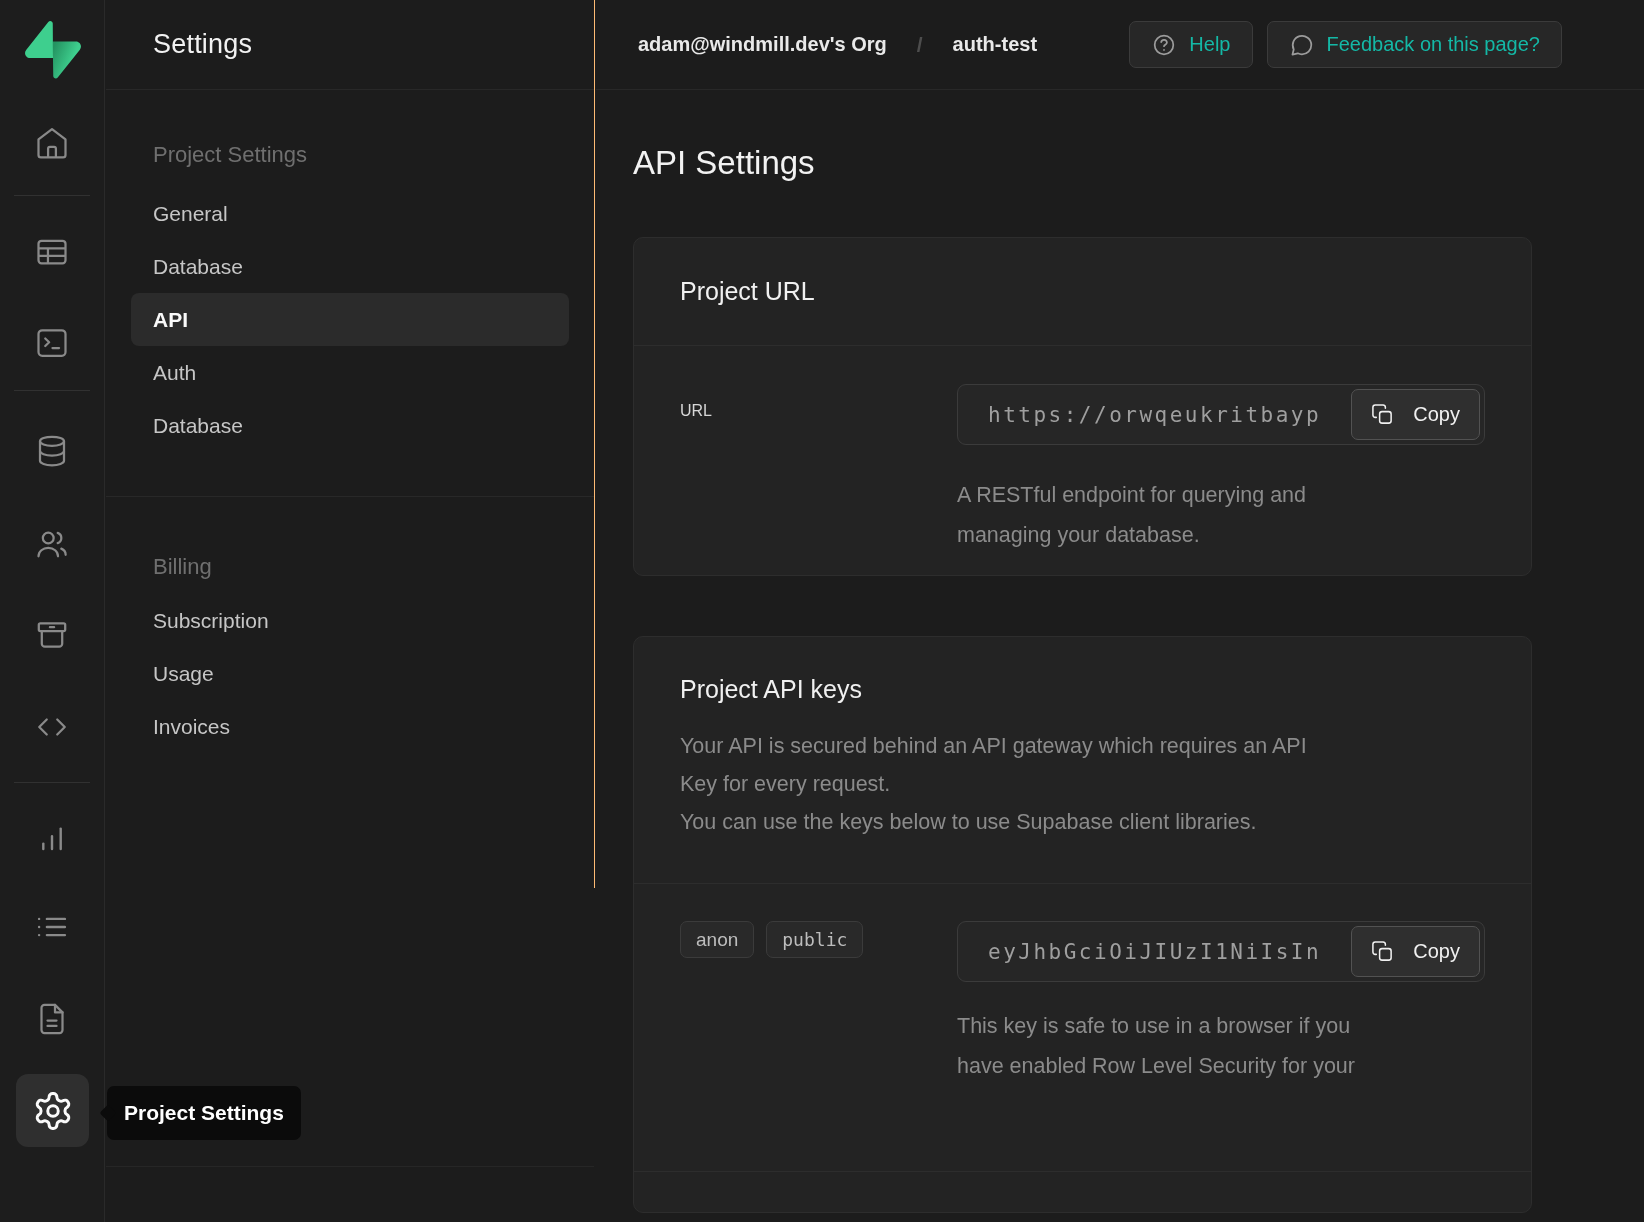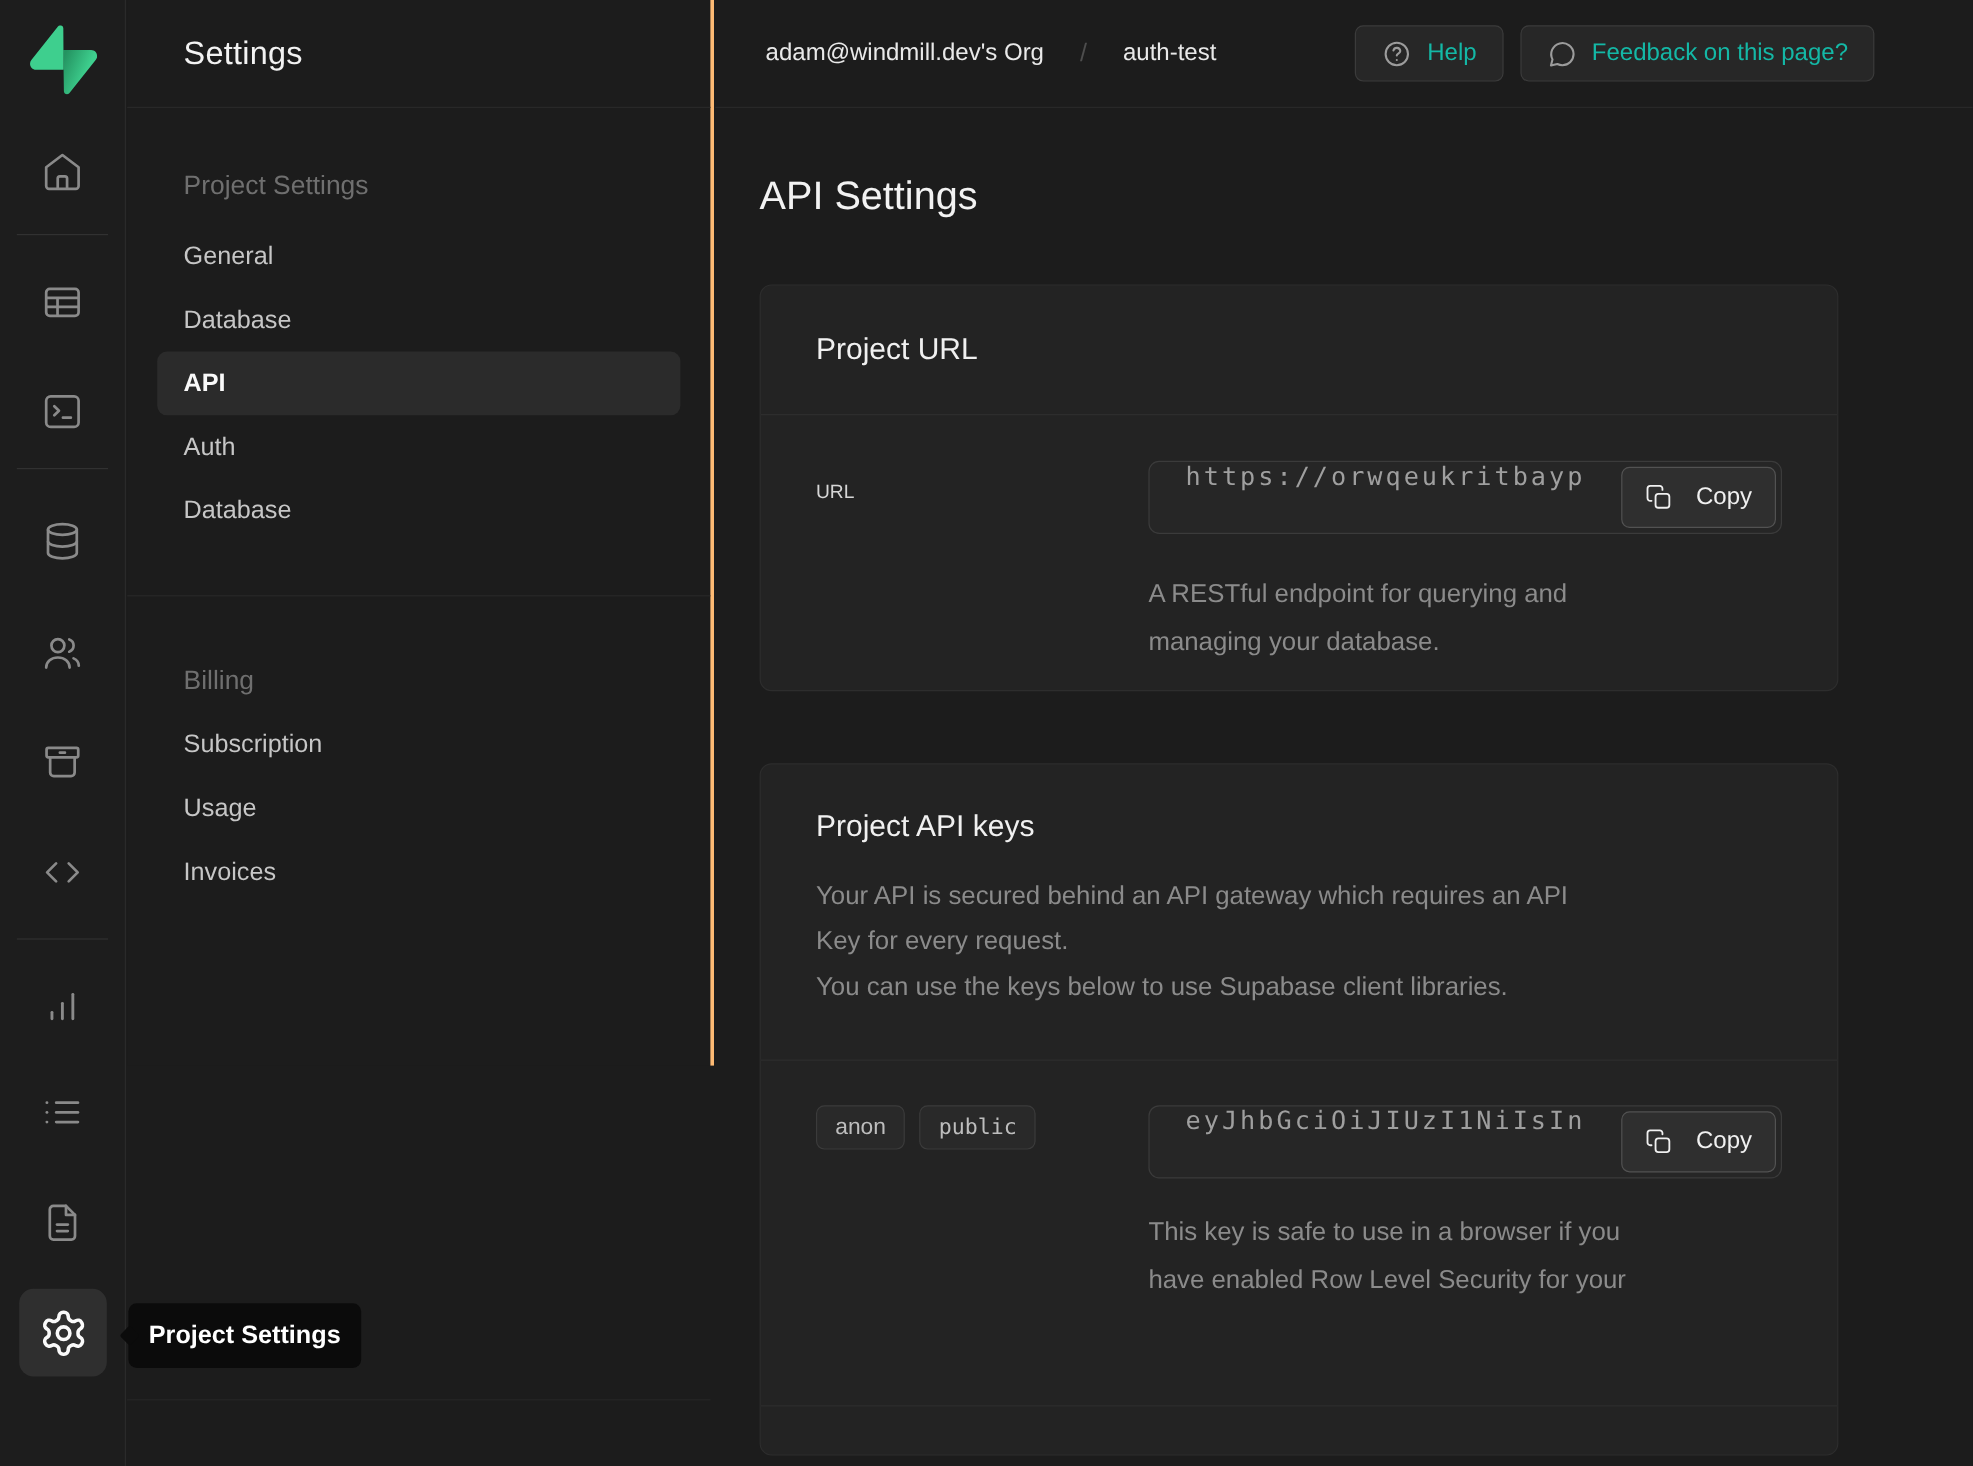--- a/index.html
+++ b/index.html
@@ -36,21 +36,21 @@
     padding:0 17px; font-size:21px; font-weight:600; color:#ffffff;
   }
   .tooltip::before {
     content:""; position:absolute; left:-5px; top:50%; margin-top:-6px;
     width:12px; height:12px; background:#0b0b0b; transform:rotate(45deg); border-radius:2px;
   }
 
   
   .panel {
     position:absolute; left:106px; top:0; width:489px; height:888px;
-    border-right:3px solid #fdba74; background:#1c1c1c;
+    border-right:1px solid #fdba74; background:#1c1c1c;
   }
   .panel-header {
     height:90px; border-bottom:1px solid #282828;
     display:flex; align-items:center; padding-left:47px;
   }
   .panel-header h2 { font-size:27px; font-weight:500; color:#f2f2f2; letter-spacing:.2px; }
   .nav-heading { margin:50px 0 17px 47px; font-size:22px; color:#6f6f6f; line-height:30px; }
   .nav-heading.billing { margin-top:55px; margin-bottom:12px; }
   .nav-item {
     height:53px; display:flex; align-items:center; padding-left:47px;
@@ -62,21 +62,21 @@
   }
   .panel-divider { margin-top:44px; height:1px; background:#282828; }
   .panel-bottom-divider { position:absolute; left:0; right:0; top:1166px; height:1px; background:#262626; }
 
   
   .content { position:absolute; left:596px; top:0; width:1048px; height:1222px; }
   .content-header {
     height:90px; border-bottom:1px solid #282828;
     display:flex; align-items:center; padding:0 82px 0 42px;
   }
-  .breadcrumb { display:flex; align-items:center; gap:30px; font-size:20px; color:#e9e9e9; }
+  .breadcrumb { display:flex; align-items:center; gap:30px; font-size:20px; color:#e9e9e9;font-weight:bold; }
   .bc-sep { color:#4d4d4d; font-size:21px; }
   .bc-link { cursor:pointer; }
   .header-actions { margin-left:auto; display:flex; gap:14px; }
   .hbtn {
     height:47px; padding:0 21px; display:flex; align-items:center; gap:12px;
     background:#272727; border:1px solid #3b3b3b; border-radius:7px;
     font-size:20px; color:#14b8a6; font-family:inherit; cursor:pointer;
   }
   .hbtn .ic { color:#9c9c9c; }
 
@@ -103,21 +103,21 @@
     height:37px; padding:0 15px; display:flex; align-items:center;
     background:#292929; border:1px solid #3b3b3b; border-radius:7px;
     font-size:19px; color:#bdbdbd;
   }
   .badge.mono { font-family:"DejaVu Sans Mono",monospace; font-size:18px; }
 
   .field-col { width:528px; }
   .input-box {
     position:relative; height:61px; background:#262626;
     border:1px solid #3b3b3b; border-radius:9px;
-    display:flex; padding-left:30px; overflow:hidden;
+    display:flex; align-items:center; padding-left:30px; overflow:hidden;
     cursor:text;
   }
   .mono-value {
     font-family:"DejaVu Sans Mono",monospace; font-size:21px; letter-spacing:2.5px;
     color:#9f9f9f; white-space:nowrap;
   }
   .copy-btn {
     position:absolute; right:4px; top:4px; bottom:4px; padding:0 19px;
     display:flex; align-items:center; gap:19px;
     background:#2f2f2f; border:1px solid #525252; border-radius:7px;

